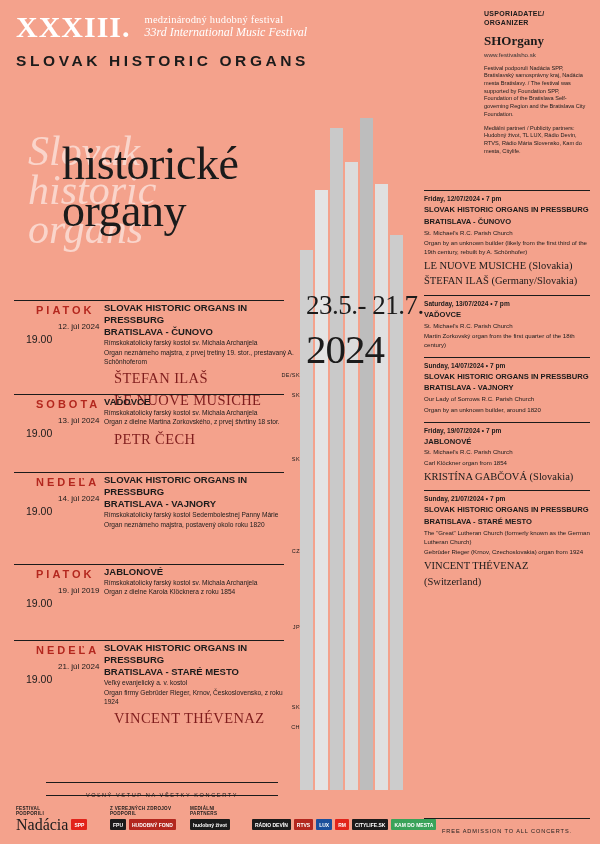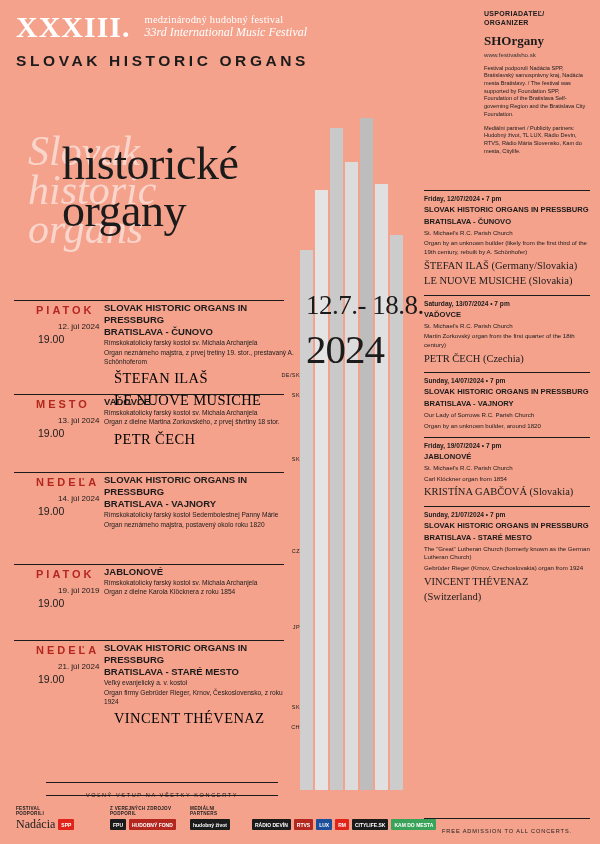--- a/index.html
+++ b/index.html
@@ -131,40 +131,40 @@
     font-weight:bold;font-size:11px;letter-spacing:3px;color:#b3271e;
   }
   .ev .date{
     position:absolute;left:12px;top:22px;
     font-family:"Liberation Sans", sans-serif;
     font-size:8px;color:#1b1b1b;margin-left:32px;
   }
   .ev .time{
     position:absolute;left:12px;top:33px;
     font-family:"Liberation Sans", sans-serif;
-    font-size:10.5px;color:#1b1b1b;margin-left:12px;
+    font-size:10.5px;color:#1b1b1b;
   }
   .ev .body{
     position:absolute;left:90px;top:2px;width:190px;
   }
   .ev .venue-en{
     font-family:"Liberation Sans", sans-serif;
     font-weight:bold;font-size:9.5px;color:#1b1b1b;line-height:1.22;
   }
   .ev .venue-sk{
     font-family:"Liberation Sans", sans-serif;
     font-weight:bold;font-size:9.5px;color:#1b1b1b;line-height:1.22;margin-top:1px;
   }
   .ev .place{
     font-family:"Liberation Sans", sans-serif;
     font-size:6.6px;color:#1b1b1b;line-height:1.35;margin-top:1px;
   }
   .ev .performer{
     font-family:"Liberation Serif", serif;
-    font-size:14.5px;color:#000000;margin-top:4px;line-height:1.18;
+    font-size:14.5px;color:#7f1d1d;margin-top:4px;line-height:1.18;
     letter-spacing:.4px;
   }
   .ev .performer.indent{padding-left:10px;}
   .tag{
     position:absolute;right:-6px;
     font-family:"Liberation Sans", sans-serif;
     font-size:5.5px;color:#1b1b1b;letter-spacing:.4px;
   }
 
   
@@ -212,21 +212,21 @@
   .sp-cap{
     font-family:"Liberation Sans", sans-serif;
     font-size:4.6px;font-weight:bold;letter-spacing:.3px;color:#1b1b1b;
   }
   .sp-logos{margin-top:3px;display:flex;align-items:center;gap:3px;}
   .logo{
     height:11px;border-radius:1px;display:flex;align-items:center;justify-content:center;
     font-family:"Liberation Sans", sans-serif;font-size:5px;font-weight:bold;padding:0 3px;
     color:#fff;white-space:nowrap;
   }
-  .logo.nad{background:transparent;color:#1b1b1b;font-size:12px;font-family:"Liberation Serif",serif;font-weight:normal;padding:0;}
+  .logo.nad{background:transparent;color:#1b1b1b;font-size:16px;font-family:"Liberation Serif",serif;font-weight:normal;padding:0;}
 </style>
 </head>
 <body>
 
 <div class="poster">
 
   <div class="header">
     <div class="hdr-left">
       <span class="roman">XXXIII.</span>
       <span class="fest-sub">
@@ -259,21 +259,21 @@
 
   <div class="ghost" style="white-space:pre-line">Slovak
 historic
 organs</div>
   <div class="bigtitle">
     <div>historické</div>
     <div>organy</div>
   </div>
 
   <div class="dates">
-    <div class="d1">12.7.- 18.8.</div>
+    <div class="d1">23.5.- 21.7.</div>
     <div class="d2">2024</div>
   </div>
 
   <div class="schedule">
 
     <div class="ev" style="min-height:88px">
       <div class="rule"></div>
       <div class="day">PIATOK</div>
       <div class="date">12. júl 2024</div>
       <div class="time">19.00</div>
@@ -284,21 +284,21 @@
         <div class="place">Organ neznámeho majstra, z prvej tretiny 19. stor., prestavaný A. Schönhoferom</div>
         <div class="performer indent">ŠTEFAN ILAŠ</div>
         <div class="performer indent">LE NUOVE MUSICHE</div>
       </div>
       <div class="tag" style="top:72px">DE/SK</div>
       <div class="tag" style="top:92px">SK</div>
     </div>
 
     <div class="ev" style="min-height:72px">
       <div class="rule"></div>
-      <div class="day">MESTO</div>
+      <div class="day">SOBOTA</div>
       <div class="date">13. júl 2024</div>
       <div class="time">19.00</div>
       <div class="body">
         <div class="venue-en">VAĎOVCE</div>
         <div class="place">Rímskokatolícky farský kostol sv. Michala Archanjela</div>
         <div class="place">Organ z dielne Martina Zorkovského, z prvej štvrtiny 18 stor.</div>
         <div class="performer indent">PETR ČECH</div>
       </div>
       <div class="tag" style="top:62px">SK</div>
     </div>
@@ -350,31 +350,30 @@
 
   <div class="rightcol">
 
     <div class="rc-ev">
       <div class="rc-rule"></div>
       <div class="rc-when">Friday, 12/07/2024 • 7 pm</div>
       <div class="rc-title">SLOVAK HISTORIC ORGANS IN PRESSBURG</div>
       <div class="rc-city">BRATISLAVA - ČUNOVO</div>
       <div class="rc-desc">St. Michael's R.C. Parish Church</div>
       <div class="rc-desc">Organ by an unknown builder (likely from the first third of the 19th century, rebuilt by A. Schönhofer)</div>
+      <div class="rc-performer">LE NUOVE MUSICHE (Slovakia)</div>
       <div class="rc-performer">ŠTEFAN ILAŠ (Germany/Slovakia)</div>
-      <div class="rc-performer">LE NUOVE MUSICHE (Slovakia)</div>
     </div>
 
     <div class="rc-ev">
       <div class="rc-rule"></div>
       <div class="rc-when">Saturday, 13/07/2024 • 7 pm</div>
       <div class="rc-title">VAĎOVCE</div>
       <div class="rc-desc">St. Michael's R.C. Parish Church</div>
       <div class="rc-desc">Martin Zorkovský organ from the first quarter of the 18th century)</div>
-      <div class="rc-performer">PETR ČECH (Czechia)</div>
     </div>
 
     <div class="rc-ev">
       <div class="rc-rule"></div>
       <div class="rc-when">Sunday, 14/07/2024 • 7 pm</div>
       <div class="rc-title">SLOVAK HISTORIC ORGANS IN PRESSBURG</div>
       <div class="rc-city">BRATISLAVA - VAJNORY</div>
       <div class="rc-desc">Our Lady of Sorrows R.C. Parish Church</div>
       <div class="rc-desc">Organ by an unknown builder, around 1820</div>
     </div>

